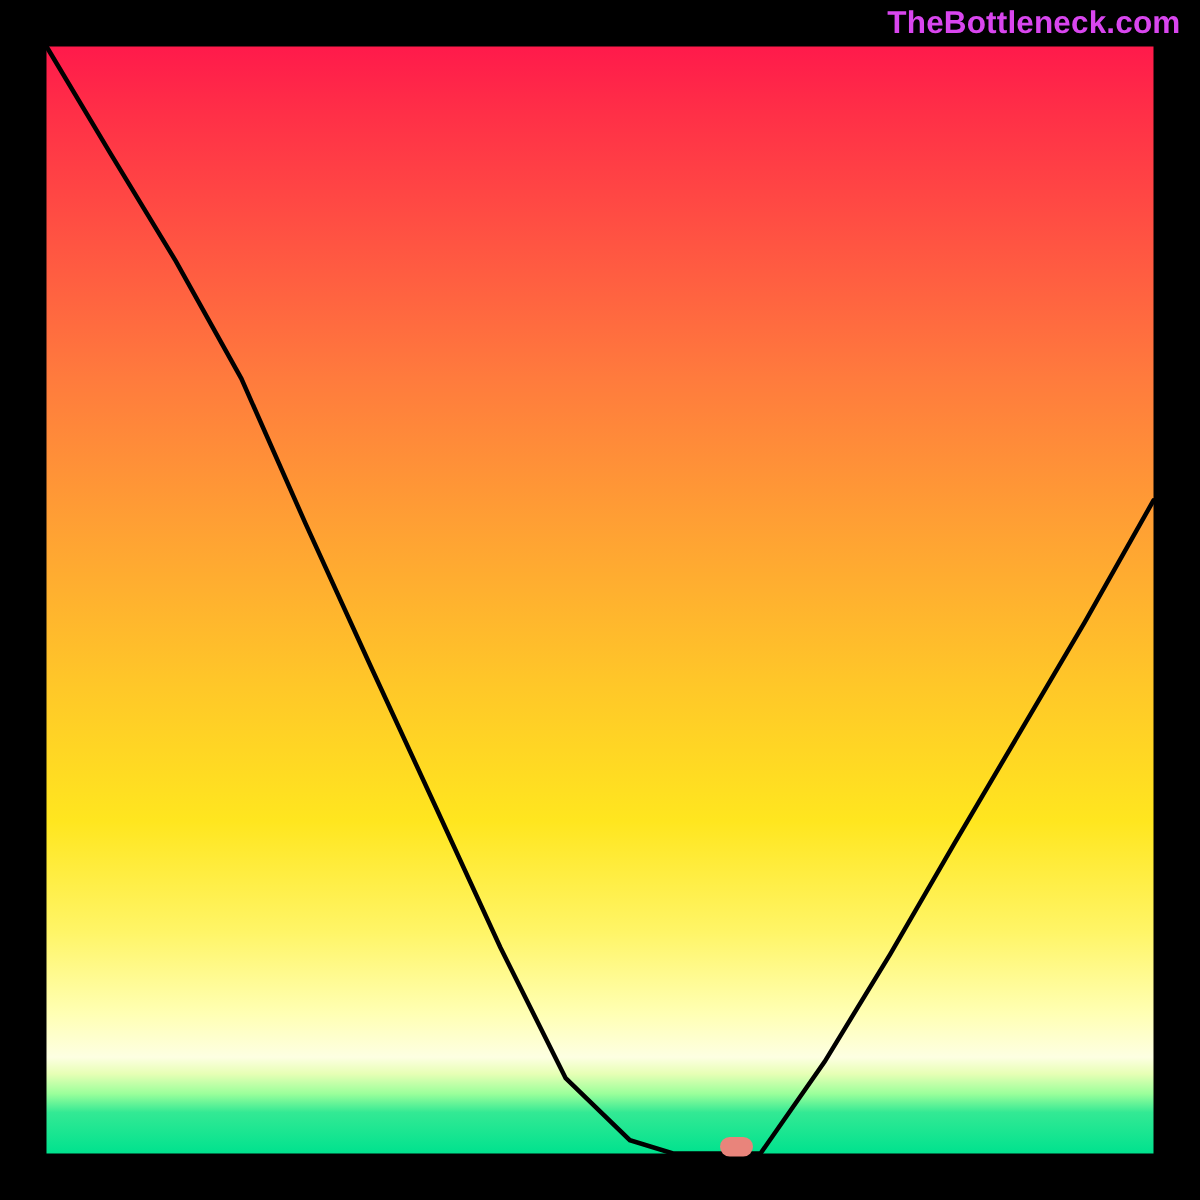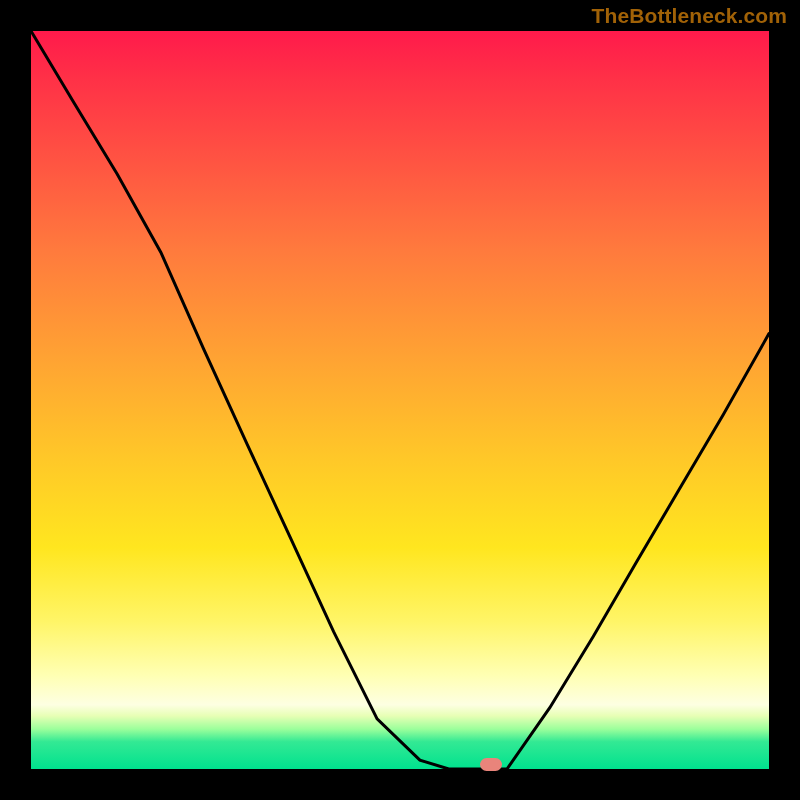--- a/index.html
+++ b/index.html
@@ -55,21 +55,21 @@
     position: absolute;
     width: 22px;
     height: 13px;
     border-radius: 7px;
     background: #e9847b;
   }
   .watermark {
     position: absolute;
     top: 4px;
     right: 13px;
-    color: #a16207;
+    color: #d946ef;
     font-family: Arial, Helvetica, sans-serif;
     font-size: 21px;
     font-weight: 600;
     letter-spacing: 0.1px;
   }
 </style>
 </head>
 <body>
 
 <div class="frame">

